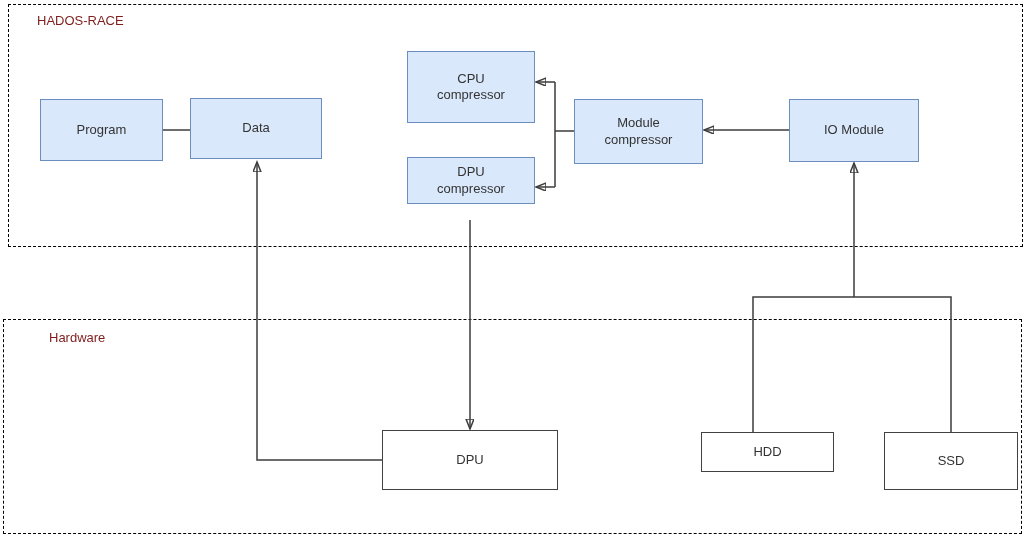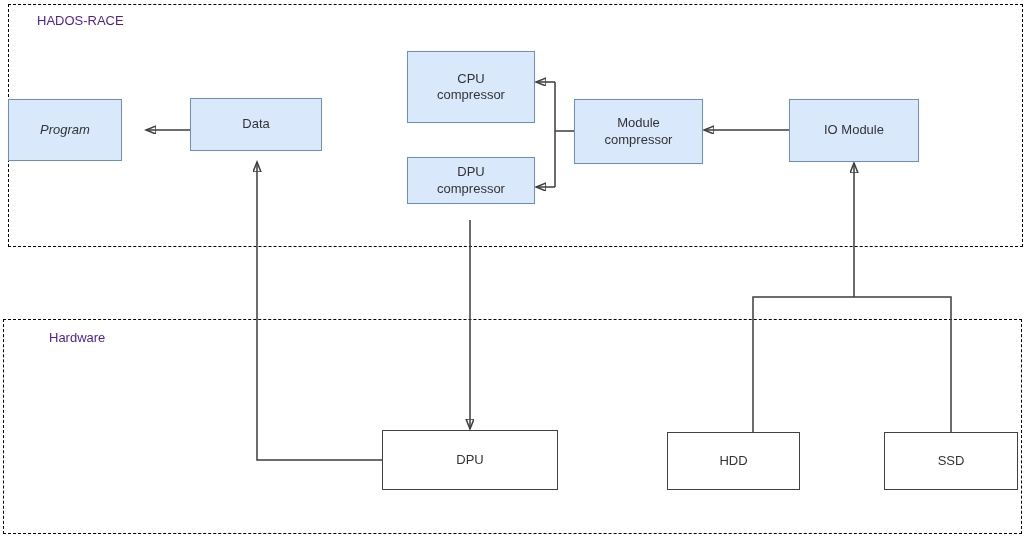--- a/index.html
+++ b/index.html
@@ -1,21 +1,21 @@
 <!DOCTYPE html>
 <html style="--node-fill: #dae8fc; --node-border: #6c8ebf; --hw-border: #424242;"><head>
 <meta charset="utf-8">
 <style>
   html,body{margin:0;padding:0;background:#ffffff;}
   .canvas{
     position:relative;width:1030px;height:538px;background:#ffffff;
     font-family:"Liberation Sans",sans-serif;overflow:hidden;
   }
   .container-box{position:absolute;border:1px dashed #000000;background:transparent;}
-  .container-label{position:absolute;font-size:13px;color:#4c1d95;white-space:nowrap;}
+  .container-label{position:absolute;font-size:13px;color:#7f1d1d;white-space:nowrap;}
   svg.edge-layer{position:absolute;left:0;top:0;width:1030px;height:538px;}
   svg.edge-layer path{stroke:#3d3d3d;stroke-width:1.5;fill:none;}
   .node{
     position:absolute;display:flex;align-items:center;justify-content:center;
     text-align:center;font-size:13px;color:#333333;box-sizing:border-box;
   }
   .node-blue{background:var(--node-fill,#dae8fc);border:1px solid var(--node-border,#6c8ebf);}
   .node-white{background:#ffffff;border:1px solid var(--hw-border,#424242);}
   .node-label{max-width:92px;line-height:1.25;}
 </style>
@@ -51,25 +51,25 @@
 
     <path d="M470,220 L470,429" marker-end="url(#arrow)"></path>
 
     <path d="M382,460 L257,460 L257,162" marker-end="url(#arrow)"></path>
 
     <path d="M753,432 L753,297 L951,297 L951,432"></path>
 
     <path d="M854,297 L854,163" marker-end="url(#arrow)"></path>
   </svg>
 
-  <div class="node node-blue" style="left:8px;top:99px;width:114px;height:62px;font-style:italic;">
+  <div class="node node-blue" style="left:40px;top:99px;width:123px;height:62px;">
     <span class="node-label">Program</span>
   </div>
 
-  <div class="node node-blue" style="left:190px;top:98px;width:132px;height:53px;">
+  <div class="node node-blue" style="left:190px;top:98px;width:132px;height:61px;">
     <span class="node-label">Data</span>
   </div>
 
   <div class="node node-blue" style="left:407px;top:51px;width:128px;height:72px;">
     <span class="node-label">CPU compressor</span>
   </div>
 
   <div class="node node-blue" style="left:407px;top:157px;width:128px;height:47px;">
     <span class="node-label">DPU compressor</span>
   </div>
@@ -79,21 +79,21 @@
   </div>
 
   <div class="node node-blue" style="left:789px;top:99px;width:130px;height:63px;">
     <span class="node-label">IO Module</span>
   </div>
 
   <div class="node node-white" style="left:382px;top:430px;width:176px;height:60px;">
     <span class="node-label">DPU</span>
   </div>
 
-  <div class="node node-white" style="left:667px;top:432px;width:133px;height:58px;">
+  <div class="node node-white" style="left:701px;top:432px;width:133px;height:40px;">
     <span class="node-label">HDD</span>
   </div>
 
   <div class="node node-white" style="left:884px;top:432px;width:134px;height:58px;">
     <span class="node-label">SSD</span>
   </div>
 
 </div>
 
 </body></html>

